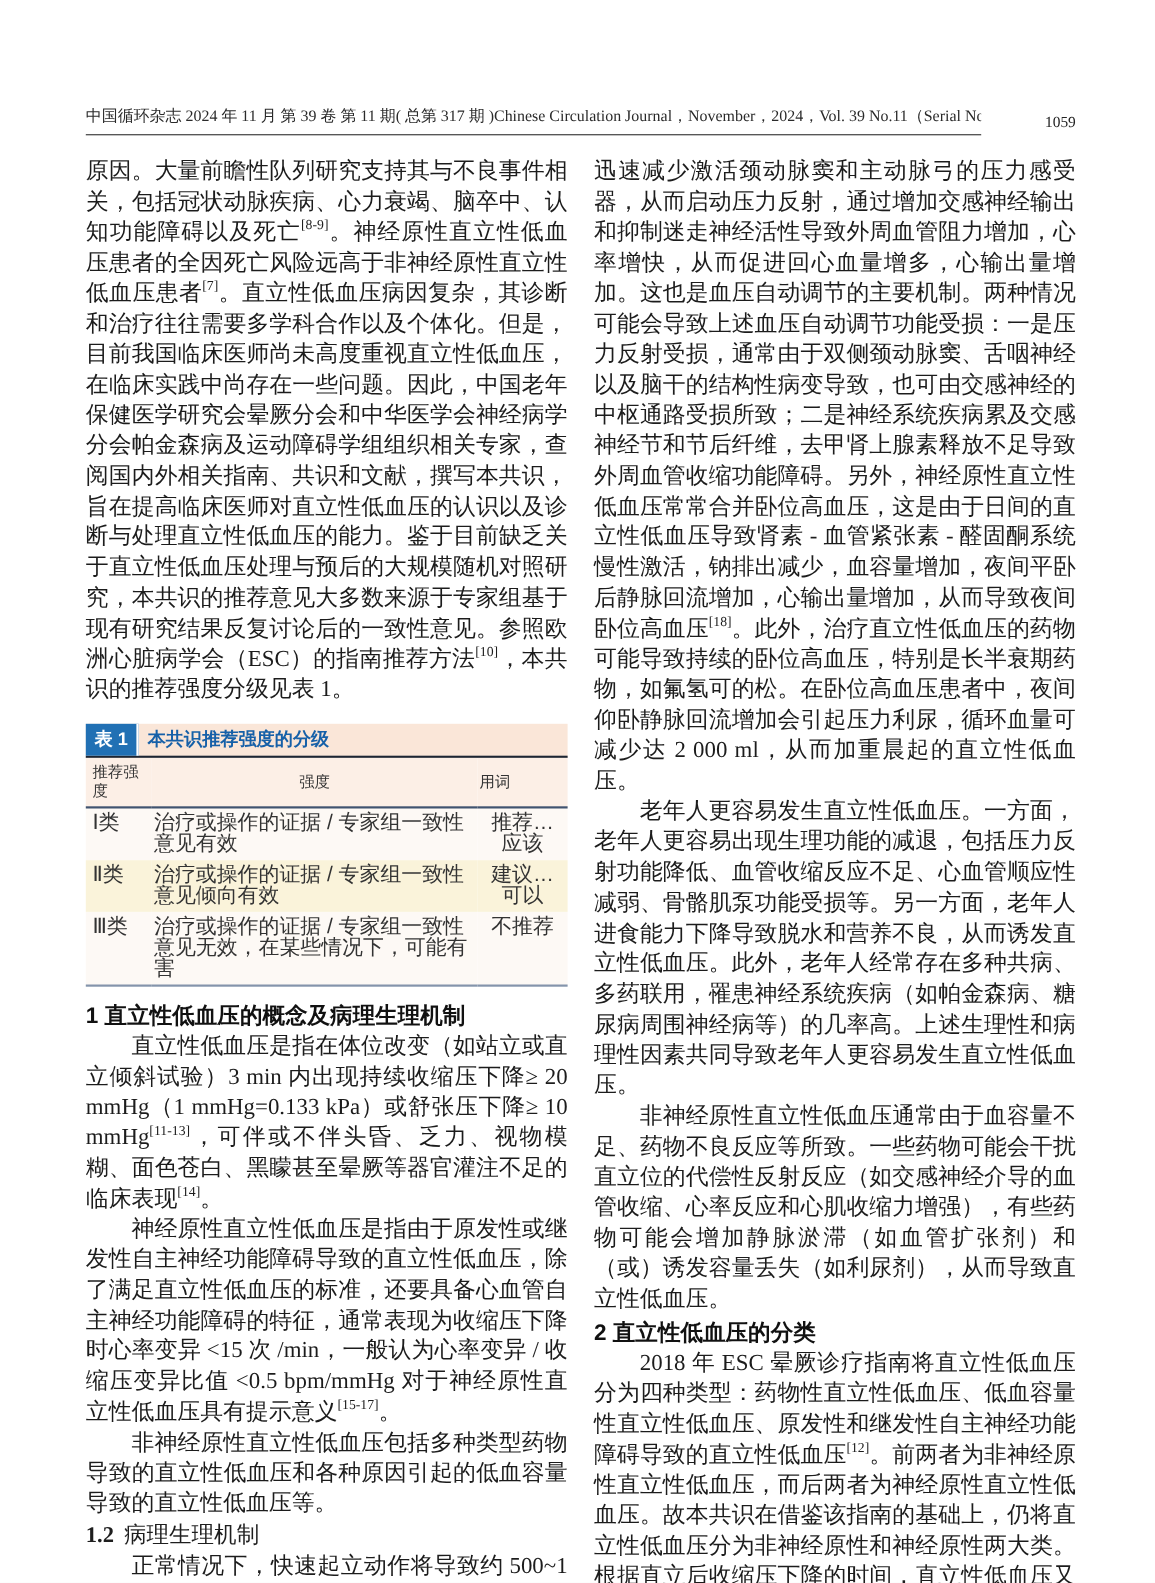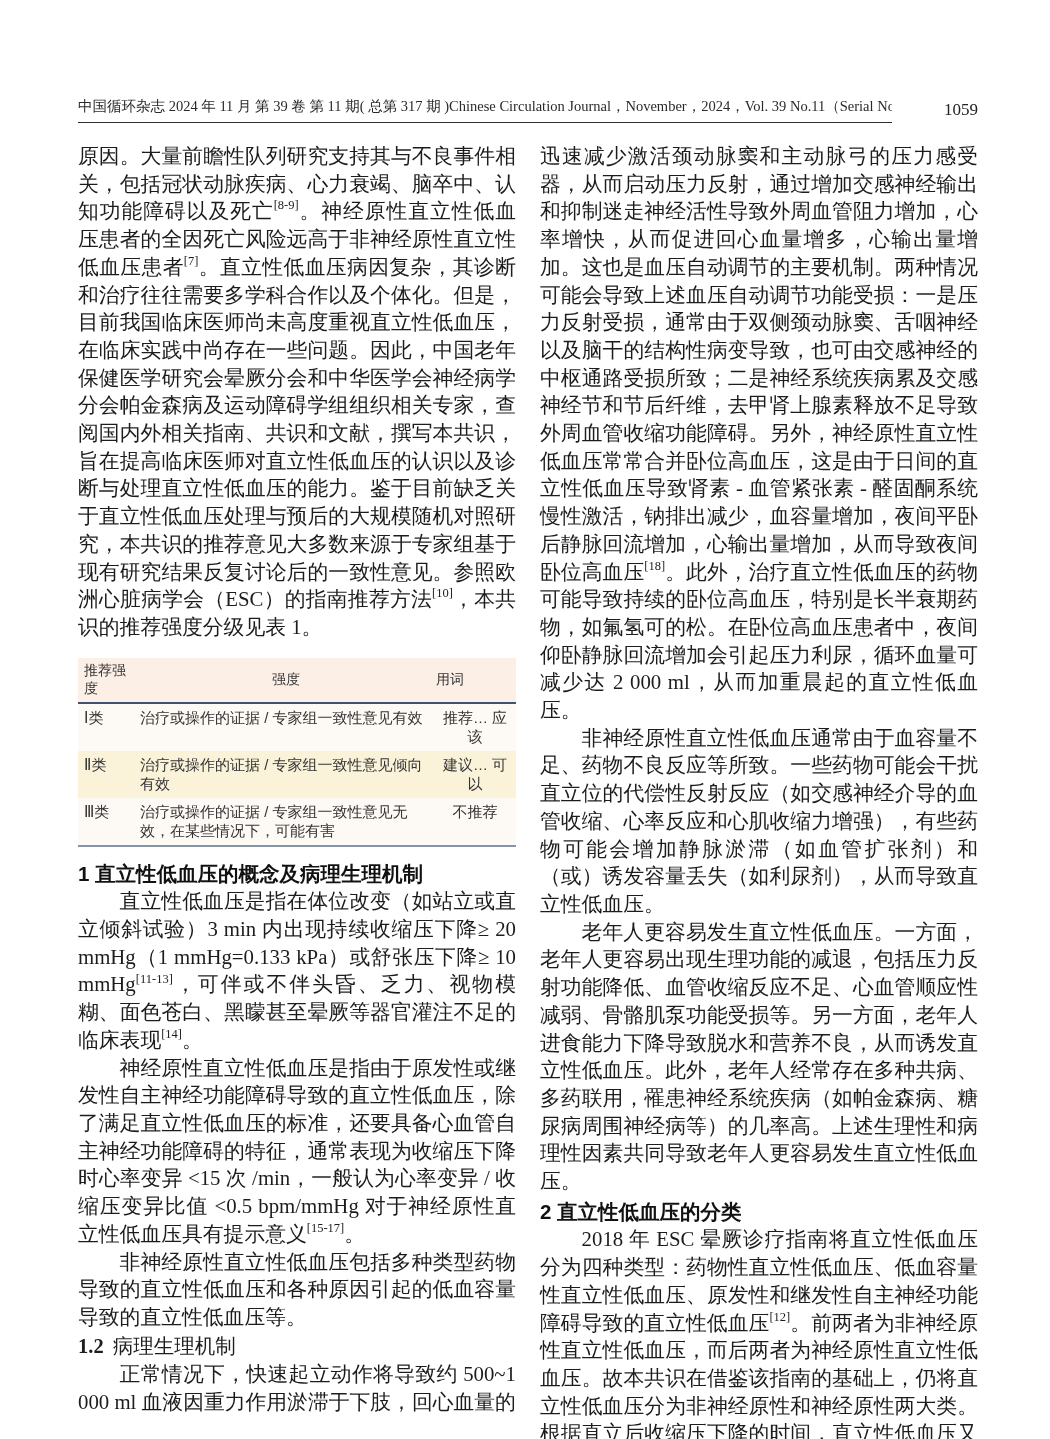--- a/index.html
+++ b/index.html
@@ -7,21 +7,21 @@
     position:relative;width:1050px;height:1439px;background:#ffffff;
     margin:0 auto;overflow:hidden;
     font-family:"Liberation Serif","DejaVu Serif",serif;color:#1e1e1e;
   }
   
   .header{position:absolute;left:78px;top:97px;width:900px;display:flex;align-items:flex-end;}
   .journal-line{
     flex:0 0 auto;width:814px;font-size:14.5px;line-height:1.35;color:#2a2a2a;
     border-bottom:1.6px solid #2e2e2e;padding-bottom:5px;white-space:nowrap;overflow:hidden;
   }
-  .page-number{margin-left:auto;font-size:17px;color:#222;padding-bottom:3px;}
+  .page-number{margin-left:auto;font-size:14px;color:#222;padding-bottom:3px;}
   
   .columns{position:absolute;left:78px;top:142px;width:900px;display:flex;gap:24px;}
   .col{width:438px;}
   .para{
     margin:0;text-align:justify;font-size:20.8px;line-height:27.7px;color:#1c1c1c;
   }
   .para.indent{text-indent:2em;}
   .para sup{font-size:12.5px;line-height:0;position:relative;top:-1px;}
   .h1{
     font-family:"Liberation Sans","DejaVu Sans",sans-serif;font-weight:bold;
@@ -47,21 +47,21 @@
   table.tbl{width:438px;border-collapse:collapse;table-layout:fixed;}
   .tbl col.c-grade{width:60px;} .tbl col.c-strength{width:296px;} .tbl col.c-term{width:82px;}
   .tbl th{
     background:var(--table-pink-light,#fcefe6);font-weight:normal;font-size:14px;color:#333;
     padding:4px 2px;border-bottom:2px solid var(--rule-navy,#40536f);
   }
   .tbl th.h-grade{text-align:left;padding-left:6px;}
   .tbl th.h-strength{text-align:center;}
   .tbl th.h-term{text-align:left;}
   .tbl td{
-    font-size:15px;line-height:19px;color:#333;padding:4.5px 2px;vertical-align:top;
+    font-size:19px;line-height:19px;color:#333;padding:4.5px 2px;vertical-align:top;
   }
   .tbl td.c1{padding-left:6px;}
   .tbl td.c3{text-align:center;}
   .tbl tr.r0 td,.tbl tr.r2 td{background:var(--row-white,#fdf9f5);}
   .tbl tr.r1 td{background:var(--row-cream,#faf3da);}
   .tbl tr.r2 td{border-bottom:2.5px solid var(--rule-steel,#8494ab);}
 </style>
 </head>
 <body>
 
@@ -73,20 +73,24 @@
   </div>
 
   <div class="columns">
 
     <div class="col">
       <div>
           <p class="para"><span>原因。大量前瞻性队列研究支持其与不良事件相关，包括冠状动脉疾病、心力衰竭、脑卒中、认知功能障碍以及死亡</span><sup>[8-9]</sup><span>。神经原性直立性低血压患者的全因死亡风险远高于非神经原性直立性低血压患者</span><sup>[7]</sup><span>。直立性低血压病因复杂，其诊断和治疗往往需要多学科合作以及个体化。但是，目前我国临床医师尚未高度重视直立性低血压，在临床实践中尚存在一些问题。因此，中国老年保健医学研究会晕厥分会和中华医学会神经病学分会帕金森病及运动障碍学组组织相关专家，查阅国内外相关指南、共识和文献，撰写本共识，旨在提高临床医师对直立性低血压的认识以及诊断与处理直立性低血压的能力。鉴于目前缺乏关于直立性低血压处理与预后的大规模随机对照研究，本共识的推荐意见大多数来源于专家组基于现有研究结果反复讨论后的一致性意见。参照欧洲心脏病学会（ESC）的指南推荐方法</span><sup>[10]</sup><span>，本共识的推荐强度分级见表 1。</span></p>
         </div>
 
       <div class="table-wrap">
+        <div class="tbl-caption">
+          <span class="tbl-badge">表 1</span>
+          <span class="tbl-title">本共识推荐强度的分级</span>
+        </div>
         <table class="tbl">
           <colgroup>
               <col class="c-grade">
               <col class="c-strength">
               <col class="c-term">
             </colgroup>
           <thead>
             <tr>
               <th class="h-grade">推荐强度</th>
               <th class="h-strength">强度</th>
@@ -118,20 +122,20 @@
           <p class="para indent"><span>直立性低血压是指在体位改变（如站立或直立倾斜试验）3 min 内出现持续收缩压下降≥ 20 mmHg（1 mmHg=0.133 kPa）或舒张压下降≥ 10 mmHg</span><sup>[11-13]</sup><span>，可伴或不伴头昏、乏力、视物模糊、面色苍白、黑矇甚至晕厥等器官灌注不足的临床表现</span><sup>[14]</sup><span>。</span></p>
           <p class="para indent"><span>神经原性直立性低血压是指由于原发性或继发性自主神经功能障碍导致的直立性低血压，除了满足直立性低血压的标准，还要具备心血管自主神经功能障碍的特征，通常表现为收缩压下降时心率变异 &lt;15 次 /min，一般认为心率变异 / 收缩压变异比值 &lt;0.5 bpm/mmHg 对于神经原性直立性低血压具有提示意义</span><sup>[15-17]</sup><span>。</span></p>
           <p class="para indent"><span>非神经原性直立性低血压包括多种类型药物导致的直立性低血压和各种原因引起的低血容量导致的直立性低血压等。</span></p>
           <div class="h2"><span class="num">1.2</span><span class="txt">病理生理机制</span></div>
           <p class="para indent"><span>正常情况下，快速起立动作将导致约 500~1 000 ml 血液因重力作用淤滞于下肢，回心血量的</span></p>
         </div>
     </div>
 
     <div class="col">
         <p class="para"><span>迅速减少激活颈动脉窦和主动脉弓的压力感受器，从而启动压力反射，通过增加交感神经输出和抑制迷走神经活性导致外周血管阻力增加，心率增快，从而促进回心血量增多，心输出量增加。这也是血压自动调节的主要机制。两种情况可能会导致上述血压自动调节功能受损：一是压力反射受损，通常由于双侧颈动脉窦、舌咽神经以及脑干的结构性病变导致，也可由交感神经的中枢通路受损所致；二是神经系统疾病累及交感神经节和节后纤维，去甲肾上腺素释放不足导致外周血管收缩功能障碍。另外，神经原性直立性低血压常常合并卧位高血压，这是由于日间的直立性低血压导致肾素 - 血管紧张素 - 醛固酮系统慢性激活，钠排出减少，血容量增加，夜间平卧后静脉回流增加，心输出量增加，从而导致夜间卧位高血压</span><sup>[18]</sup><span>。此外，治疗直立性低血压的药物可能导致持续的卧位高血压，特别是长半衰期药物，如氟氢可的松。在卧位高血压患者中，夜间仰卧静脉回流增加会引起压力利尿，循环血量可减少达 2 000 ml，从而加重晨起的直立性低血压。</span></p>
+        <p class="para indent"><span>老年人更容易发生直立性低血压。一方面，老年人更容易出现生理功能的减退，包括压力反射功能降低、血管收缩反应不足、心血管顺应性减弱、骨骼肌泵功能受损等。另一方面，老年人进食能力下降导致脱水和营养不良，从而诱发直立性低血压。此外，老年人经常存在多种共病、多药联用，罹患神经系统疾病（如帕金森病、糖尿病周围神经病等）的几率高。上述生理性和病理性因素共同导致老年人更容易发生直立性低血压。</span></p>
         <p class="para indent"><span>非神经原性直立性低血压通常由于血容量不足、药物不良反应等所致。一些药物可能会干扰直立位的代偿性反射反应（如交感神经介导的血管收缩、心率反应和心肌收缩力增强），有些药物可能会增加静脉淤滞（如血管扩张剂）和（或）诱发容量丢失（如利尿剂），从而导致直立性低血压。</span></p>
-        <p class="para indent"><span>老年人更容易发生直立性低血压。一方面，老年人更容易出现生理功能的减退，包括压力反射功能降低、血管收缩反应不足、心血管顺应性减弱、骨骼肌泵功能受损等。另一方面，老年人进食能力下降导致脱水和营养不良，从而诱发直立性低血压。此外，老年人经常存在多种共病、多药联用，罹患神经系统疾病（如帕金森病、糖尿病周围神经病等）的几率高。上述生理性和病理性因素共同导致老年人更容易发生直立性低血压。</span></p>
         <div class="h1">2  直立性低血压的分类</div>
         <p class="para indent"><span>2018 年 ESC 晕厥诊疗指南将直立性低血压分为四种类型：药物性直立性低血压、低血容量性直立性低血压、原发性和继发性自主神经功能障碍导致的直立性低血压</span><sup>[12]</sup><span>。前两者为非神经原性直立性低血压，而后两者为神经原性直立性低血压。故本共识在借鉴该指南的基础上，仍将直立性低血压分为非神经原性和神经原性两大类。根据直立后收缩压下降的时间，直立性低血压又分为经典型、延迟型、初始型、延迟血压恢复型直立性低血压（表 2）</span></p>
       </div>
 
   </div>
 </div>
 
 </body></html>

